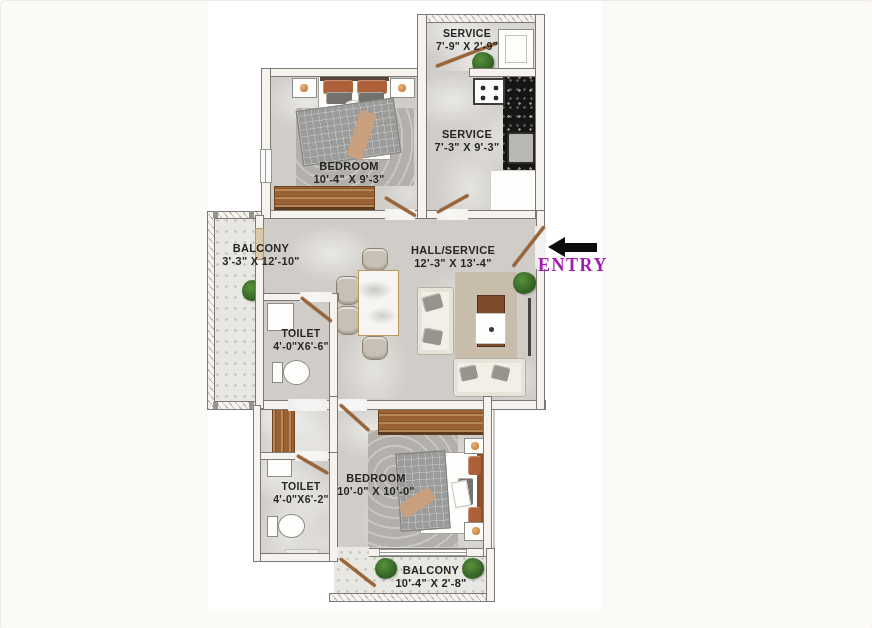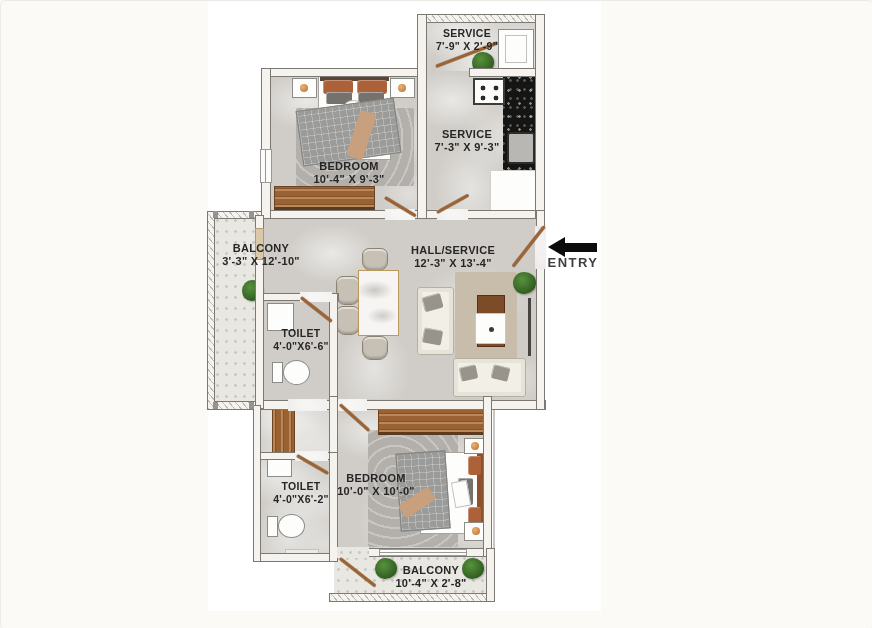--- a/index.html
+++ b/index.html
@@ -42,21 +42,21 @@
   .lamp{position:absolute;width:8px;height:8px;border-radius:50%;background:radial-gradient(circle at 35% 35%, #e8b376, #b96f2e);z-index:2;}
   .ellipse{border-radius:50%;}
   .counter{background-color:#151513;background-image:
      radial-gradient(rgba(255,255,255,.5) 1px, transparent 1.4px),
      radial-gradient(rgba(255,255,255,.28) 1px, transparent 1.4px);
      background-size:11px 13px, 7px 9px;background-position:0 0, 4px 5px;z-index:2;}
   .post{background:#96948f;z-index:4;}
   
   .rlabel{position:absolute;transform:translateX(-50%);text-align:center;z-index:6;white-space:nowrap;}
   .rname,.rdims{display:block;font-weight:bold;font-size:11px;line-height:1.2;color:#262626;letter-spacing:.3px;}
-  .entry-label{position:absolute;transform:translateX(-50%);font-weight:bold;font-size:13px;letter-spacing:1.5px;color:#404040;z-index:6;}
+  .entry-label{position:absolute;transform:translateX(-50%);font-weight:bold;font-size:18px;letter-spacing:1.5px;color:#a21caf;z-index:6;font-family:Liberation Serif, serif;}
   .arrow-shaft{background:#0c0c0c;z-index:6;}
   .arrow-head{width:0;height:0;border-top:10px solid transparent;border-bottom:10px solid transparent;border-right:17px solid #0c0c0c;z-index:6;}
   .tvline{background:#454441;z-index:2;}
   .grill{background:#c8c6c2;z-index:2;}
   .mat{background:#eceae5;border:1px solid #c5c3bf;z-index:2;}
   .dot{position:absolute;border-radius:50%;background:#3a3a3a;z-index:2;}
 </style>
 </head>
 <body>
 

